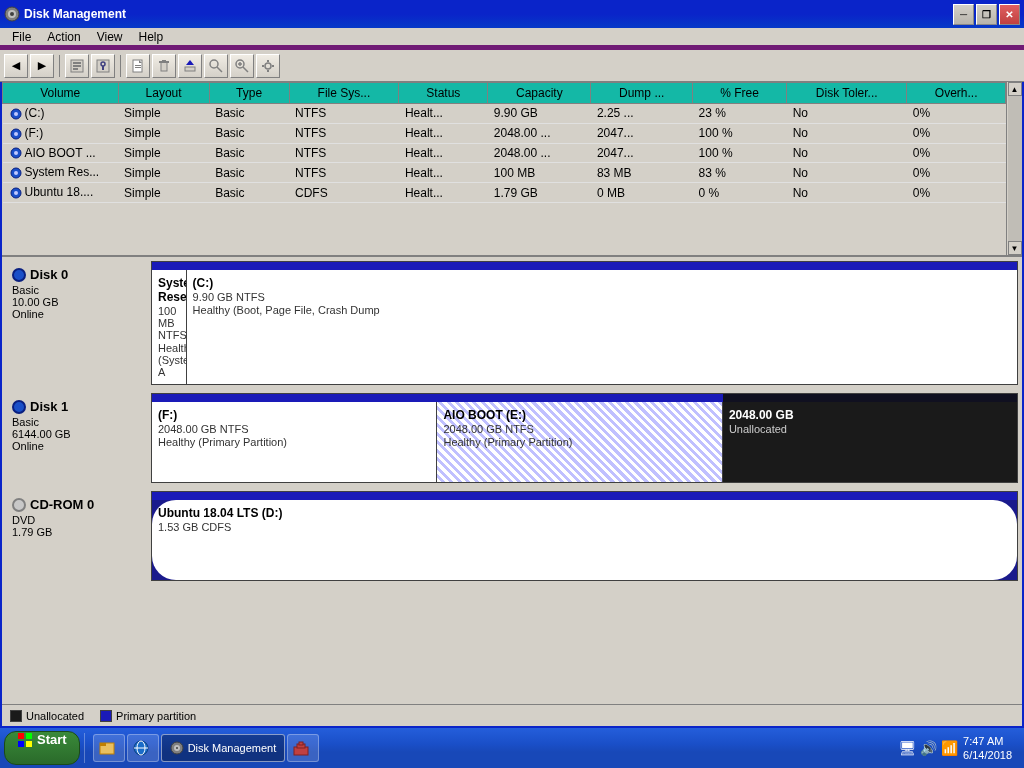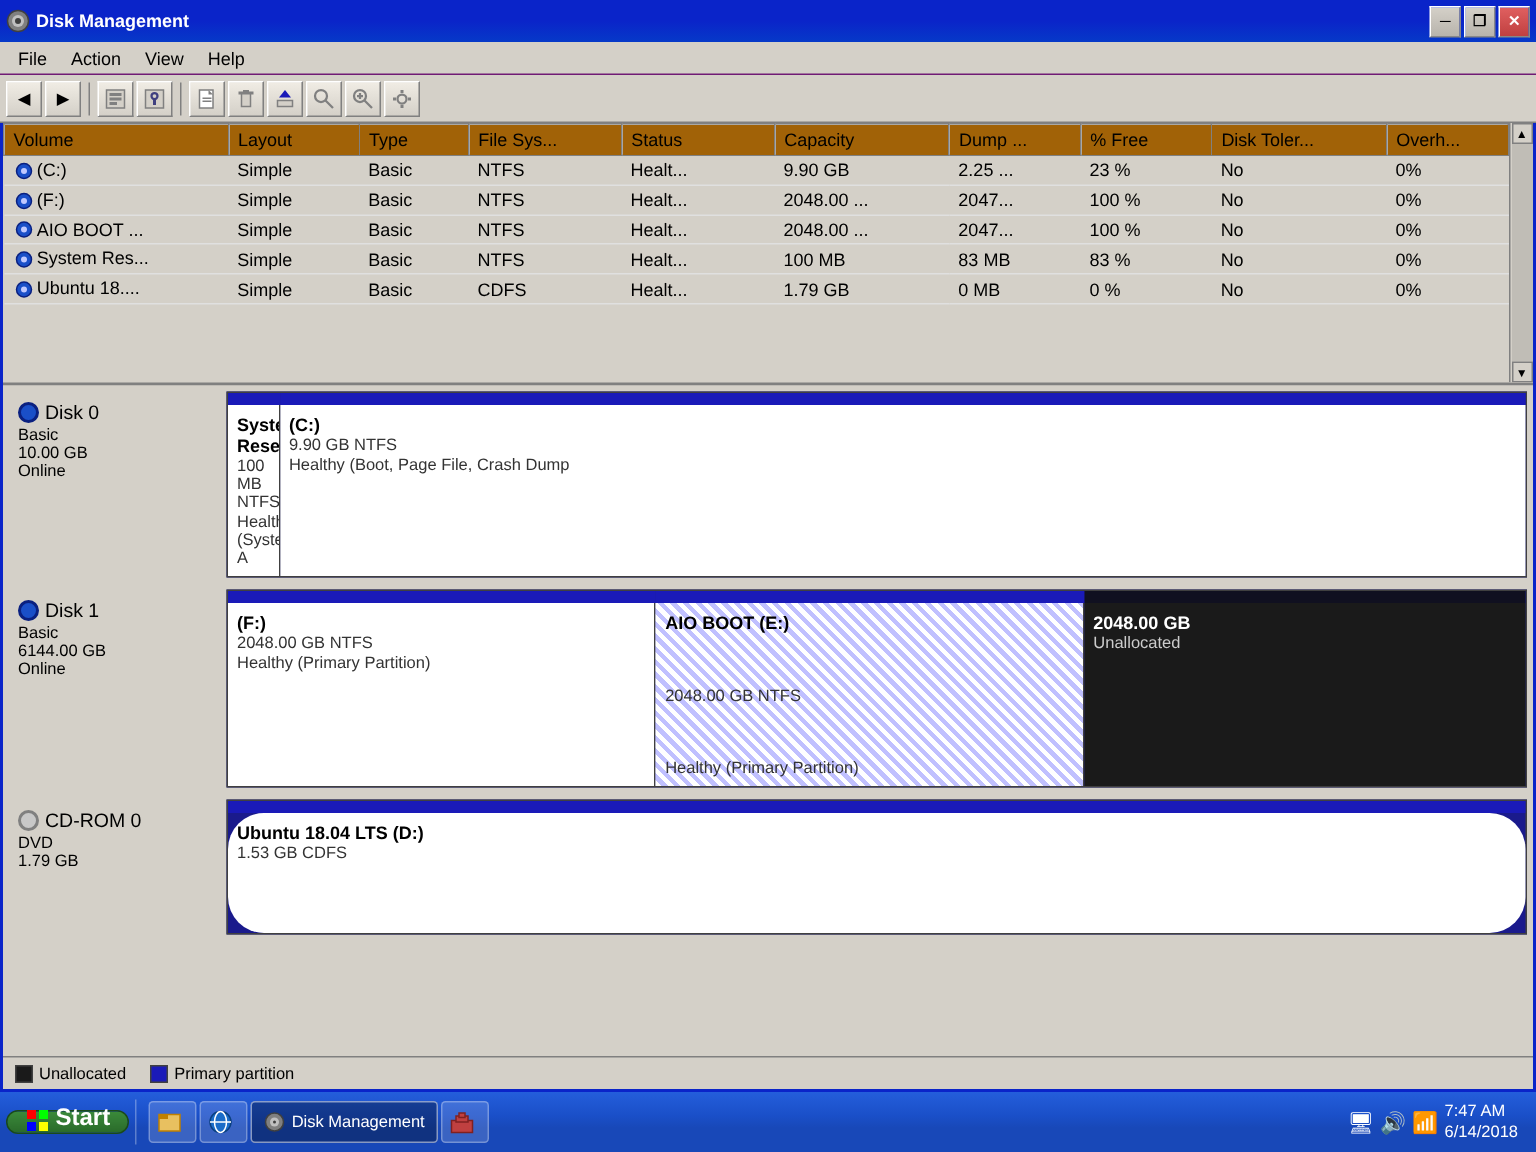--- a/index.html
+++ b/index.html
@@ -30,21 +30,21 @@
     }
     .title-btn.close { background: linear-gradient(to bottom, #e06060, #c04040); color: white; }
 
     
     .menu-bar {
       background: #d4d0c8;
       height: 22px;
       display: flex;
       align-items: center;
       padding: 0 4px;
-      border-bottom: 1px solid #701a75;
+      border-bottom: 5px solid #701a75;
     }
     .menu-item {
       padding: 2px 8px;
       cursor: pointer;
       font-size: 12px;
     }
 
     
     .toolbar {
       background: #d4d0c8;
@@ -72,24 +72,24 @@
       border-bottom: 2px solid #808080;
       overflow: hidden;
       position: relative;
     }
     .disk-table {
       width: 100%;
       border-collapse: collapse;
       font-size: 12px;
     }
     .disk-table th {
-      background: #a16207;
+      background: #14b8a6;
       border: 1px solid #808080;
-      padding: 3px 6px;
-      text-align: left;
+      padding: 3px 22px;
+      text-align: center;
       font-weight: normal;
       white-space: nowrap;
       position: sticky;
       top: 0;
     }
     .disk-table td {
       border-bottom: 1px solid #e0e0e0;
       padding: 2px 6px;
       white-space: nowrap;
     }
@@ -111,21 +111,21 @@
       min-height: 90px;
     }
 
     .disk-label {
       width: 145px;
       min-width: 145px;
       padding: 6px;
       font-size: 12px;
       background: #d4d0c8;
     }
-    .disk-label .disk-name { font-weight: normal; font-size: 13px; margin-bottom: 2px; display: flex; align-items: center; gap: 4px; }
+    .disk-label .disk-name { font-weight: bold; font-size: 13px; margin-bottom: 2px; display: flex; align-items: center; gap: 4px; }
     .disk-label .disk-type { font-size: 11px; }
     .disk-icon {
       width: 14px; height: 14px;
       background: #1a4fc8;
       border-radius: 50%;
       display: inline-block;
       border: 2px solid #0a2080;
     }
     .cdrom-icon {
       width: 14px; height: 14px;
@@ -173,21 +173,20 @@
       color: white;
     }
     .partition-box.hatched {
       background: repeating-linear-gradient(
         45deg,
         white,
         white 3px,
         #c0c0ff 3px,
         #c0c0ff 6px
       );
-      gap: 35px;
     }
     .partition-name { font-weight: bold; font-size: 12px; }
     .partition-detail { font-size: 11px; color: #333; margin-top: 1px; }
     .partition-box.unallocated .partition-name { color: white; }
     .partition-box.unallocated .partition-detail { color: #ccc; }
 
     
     .disk-visual-section::-webkit-scrollbar { width: 16px; }
     .disk-visual-section::-webkit-scrollbar-track { background: #d4d0c8; }
     .disk-visual-section::-webkit-scrollbar-thumb { background: #808080; border: 1px solid #404040; }
@@ -215,29 +214,29 @@
       left: 0;
       right: 0;
       height: 40px;
       background: linear-gradient(to bottom, #245edb 0%, #1a4fc8 40%, #1848b8 60%, #1848b8 100%);
       display: flex;
       align-items: center;
       padding: 0 4px;
       z-index: 100;
     }
     .start-btn {
-      height: 16px;
+      height: 34px;
       padding: 0 12px;
       background: linear-gradient(to bottom, #3a8a3a, #2a6a2a);
       border-radius: 12px;
       color: white;
       font-weight: bold;
-      font-size: 16px;
-      display: flex;
-      align-items: flex-end;
+      font-size: 13px;
+      display: flex;
+      align-items: flex-start;
       gap: 4px;
       cursor: pointer;
       border: 1px solid #1a4a1a;
     }
     .taskbar-sep { width: 1px; height: 30px; background: rgba(255,255,255,0.3); margin: 0 4px; }
     .taskbar-items { display: flex; gap: 2px; flex: 1; padding: 0 4px; }
     .taskbar-item {
       height: 28px;
       padding: 0 8px;
       background: rgba(255,255,255,0.15);

